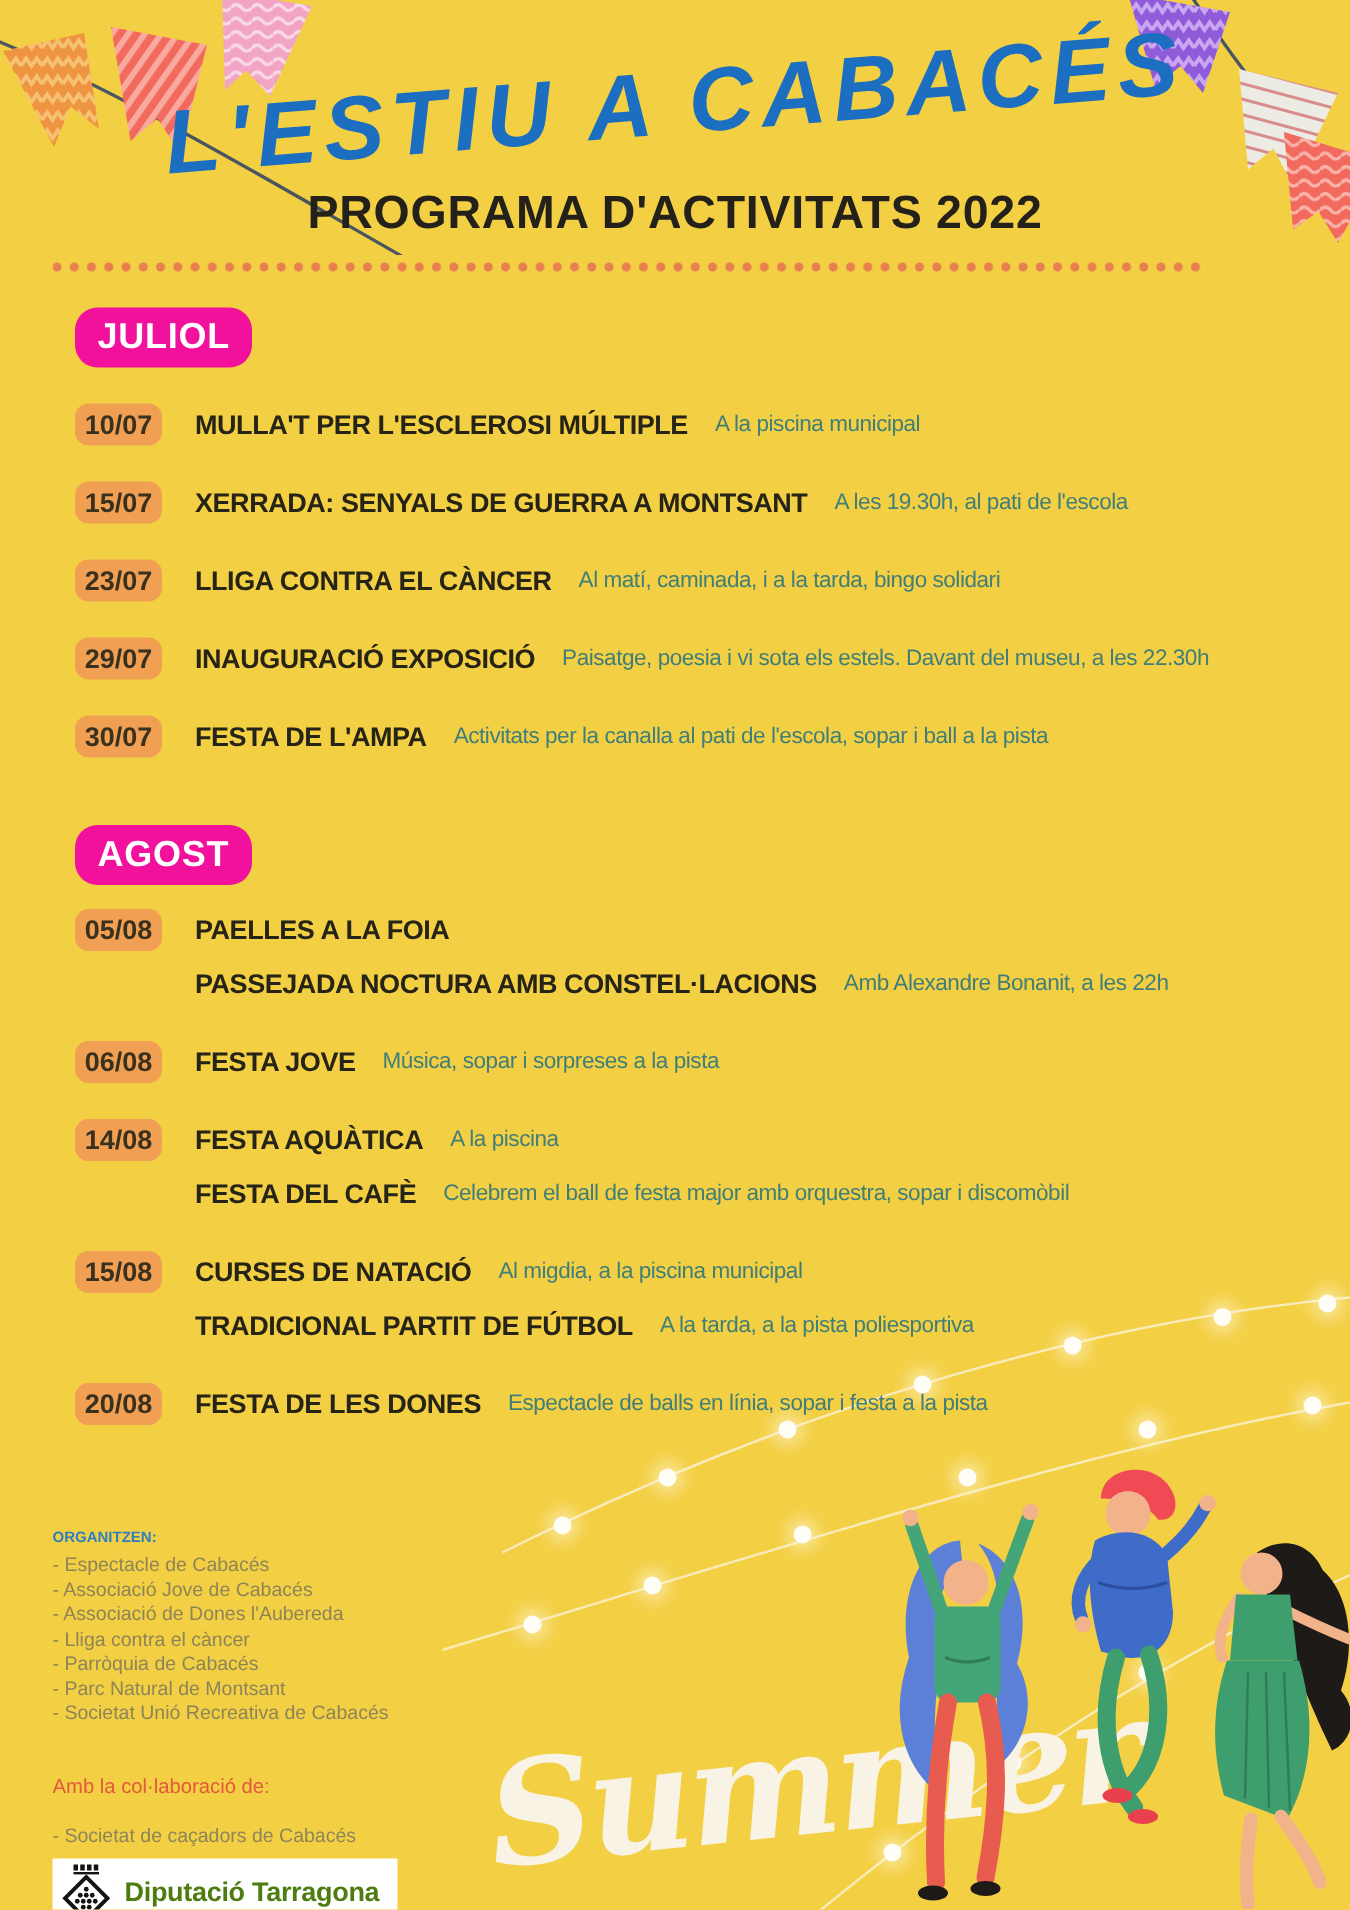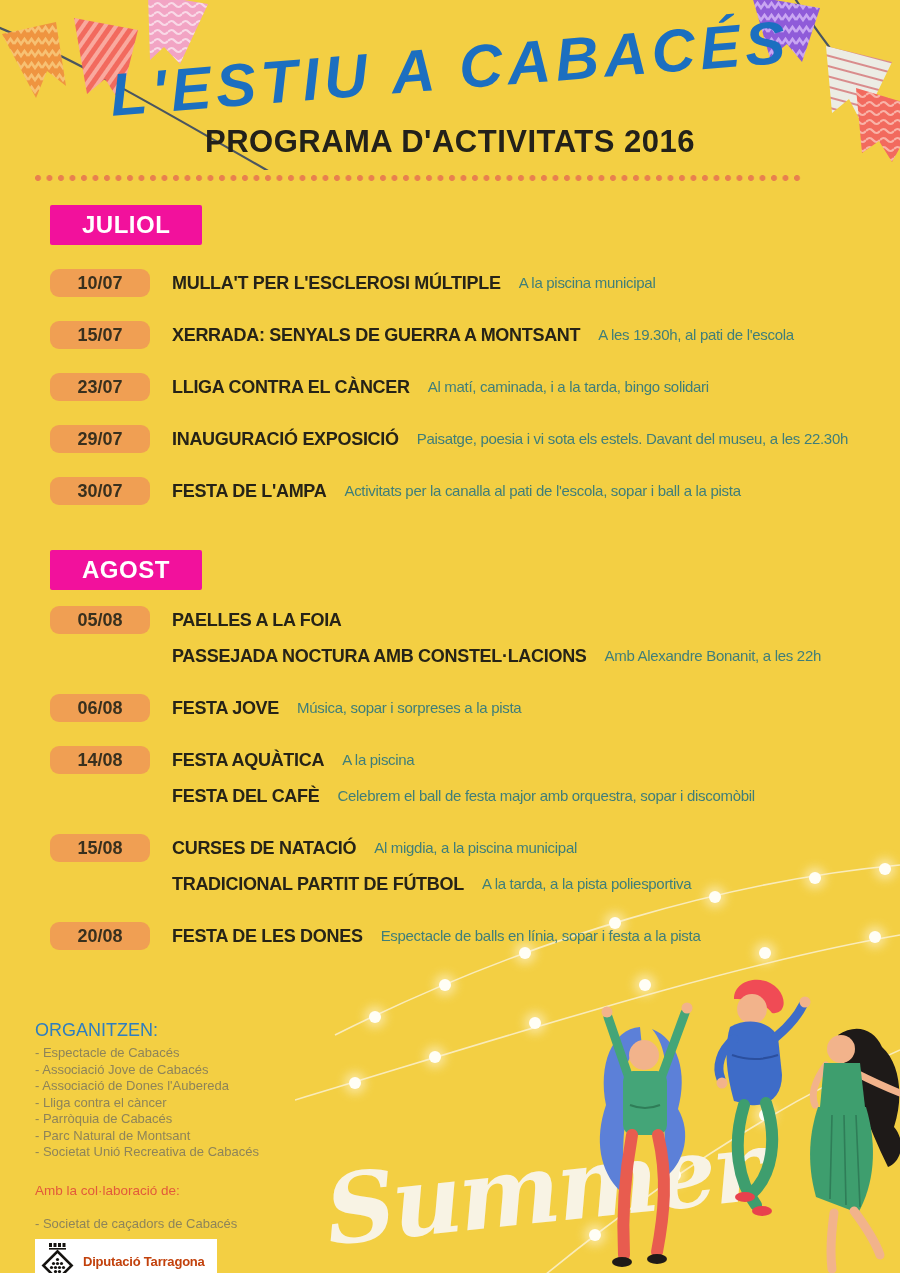--- a/index.html
+++ b/index.html
@@ -27,50 +27,50 @@
     position:absolute;left:35px;top:174px;width:770px;height:8px;z-index:5;
     background-image:radial-gradient(circle at 3px 4px,var(--dot_orange) 2.6px,transparent 3.4px);
     background-size:11.5px 8px;background-repeat:repeat-x;
   }
   
   .program{position:absolute;left:50px;top:205px;width:830px;z-index:6;}
   .section + .section{margin-top:45px;}
   .month-badge{
     display:inline-block;background:var(--badge_pink);color:#fff;
     font-weight:bold;font-stretch:condensed;font-size:24px;letter-spacing:.5px;
-    padding:6px 32px;border-radius:2px;margin-bottom:24px;
+    padding:6px 15px;border-radius:15px;margin-bottom:24px;
   }
   .section:nth-child(2) .month-badge{margin-bottom:16px;text-align:right;}
   .event-row{display:flex;align-items:flex-start;margin-bottom:24px;white-space:nowrap;}
   .date-badge{
     flex:0 0 auto;background:var(--badge_orange);color:var(--badge_text);
     font-weight:bold;font-stretch:condensed;font-size:18px;line-height:22px;
-    padding:3px 26px;border-radius:9px;margin-right:22px;min-width:48px;text-align:center;
+    padding:3px 5px;border-radius:9px;margin-right:22px;min-width:48px;text-align:center;
   }
   .event-lines{display:flex;flex-direction:column;gap:8px;}
   .event-line{display:flex;align-items:flex-start;line-height:28px;}
   .event-title{
     font-weight:bold;font-stretch:condensed;font-size:18px;
     letter-spacing:-.3px;color:var(--event_title);
   }
   .event-detail{
     margin-left:18px;font-size:15px;letter-spacing:-.3px;color:var(--detail_teal);
   }
   
   .organizers{position:absolute;left:35px;top:1020px;width:310px;z-index:6;}
-  .organizers-title{font-weight:normal;font-size:18px;color:var(--org_blue);margin-bottom:4px;}
+  .organizers-title{font-weight:bold;font-size:10px;color:var(--org_blue);margin-bottom:4px;}
   .org-list{list-style:none;margin:0;padding:0;}
   .org-list li{font-size:13px;line-height:16.5px;color:var(--org_item);}
   .collaboration{position:absolute;left:35px;top:1183px;width:310px;z-index:6;}
   .collaboration-title{font-weight:normal;font-size:13.5px;color:var(--collab_orange);margin-bottom:18px;}
   .logo-box{
     display:inline-flex;align-items:center;gap:8px;background:#fff;
     margin-top:6px;padding:3px 12px 3px 6px;
   }
-  .logo-text{font-weight:bold;font-size:13px;color:#c2410c;letter-spacing:-.2px;}
+  .logo-text{font-weight:bold;font-size:18px;color:#4d7c0f;letter-spacing:-.2px;}
   
   .bunting-left{position:absolute;left:0;top:0;z-index:4;}
   .bunting-right{position:absolute;left:740px;top:0;z-index:4;}
   .string-lights{position:absolute;left:295px;top:845px;z-index:1;}
   .summer-script{
     position:absolute;left:325px;top:1132px;z-index:2;
     font-family:"DejaVu Serif",serif;font-style:italic;font-weight:bold;
     font-size:96px;letter-spacing:-3px;color:var(--summer_cream);
     transform:rotate(-6deg);
   }
@@ -168,21 +168,21 @@
         <circle cx="580" cy="92" r="6"></circle>
       <circle cx="300" cy="390" r="6"></circle>
         <circle cx="380" cy="330" r="6"></circle>
         <circle cx="470" cy="270" r="6"></circle>
         <circle cx="560" cy="222" r="6"></circle>
     </g>
   </g>
 </svg>
 
 <div class="poster-title">L'ESTIU A CABACÉS</div>
-<div class="poster-subtitle">PROGRAMA D'ACTIVITATS 2016</div>
+<div class="poster-subtitle">PROGRAMA D'ACTIVITATS 2022</div>
 <div class="dotted-divider"></div>
 
 <div class="program" id="sections-root">
     <div class="section"><div class="month-badge">JULIOL</div><div class="event-row">
         <span class="date-badge">10/07</span>
         <div class="event-lines">
           <div class="event-line">
             <span class="event-title">MULLA'T PER L'ESCLEROSI MÚLTIPLE</span>
             <span class="event-detail">A la piscina municipal</span>
           </div>

